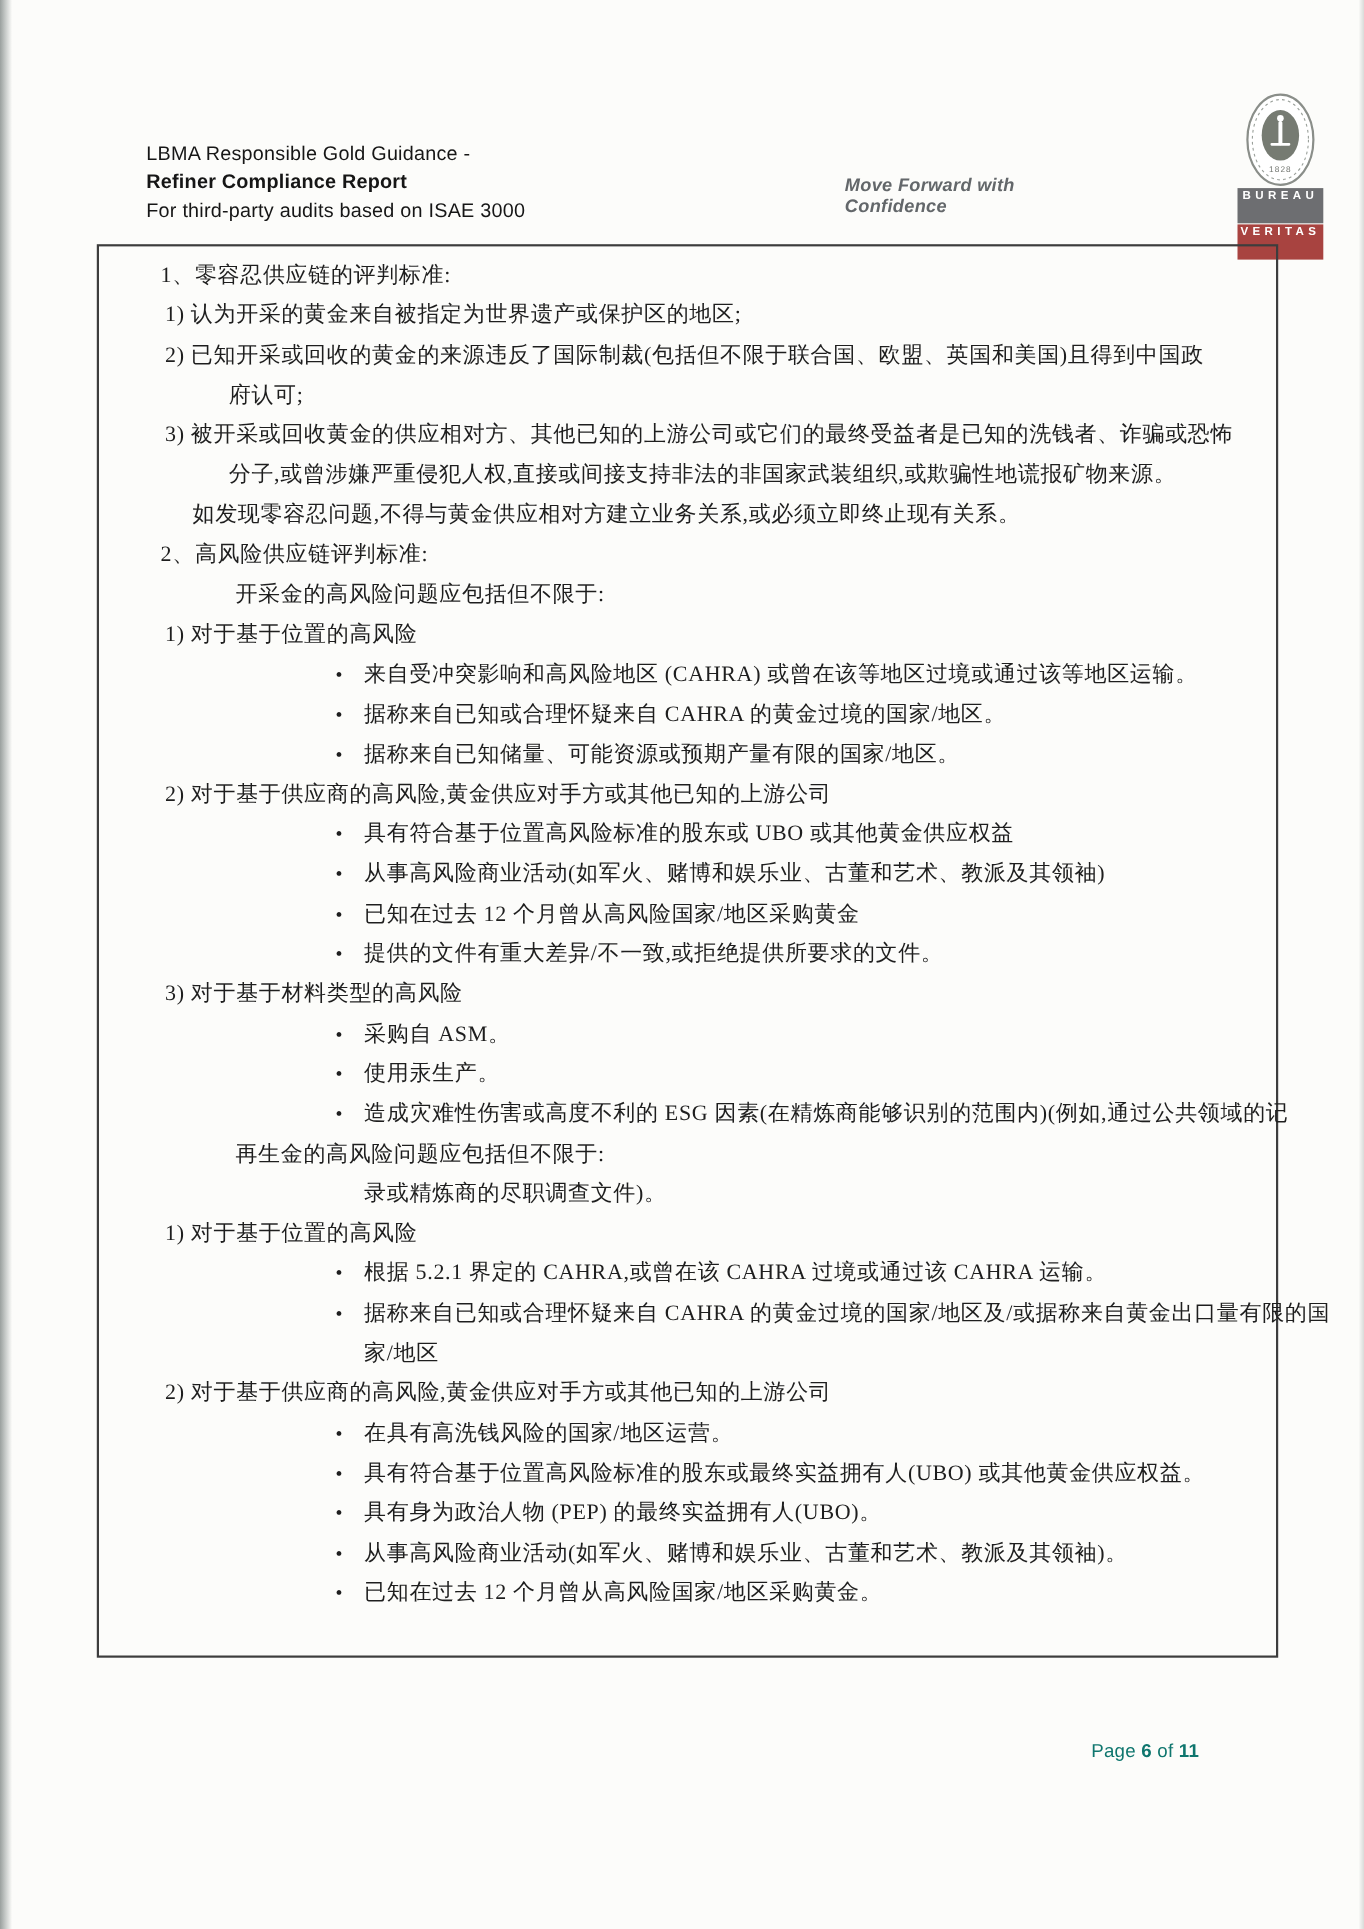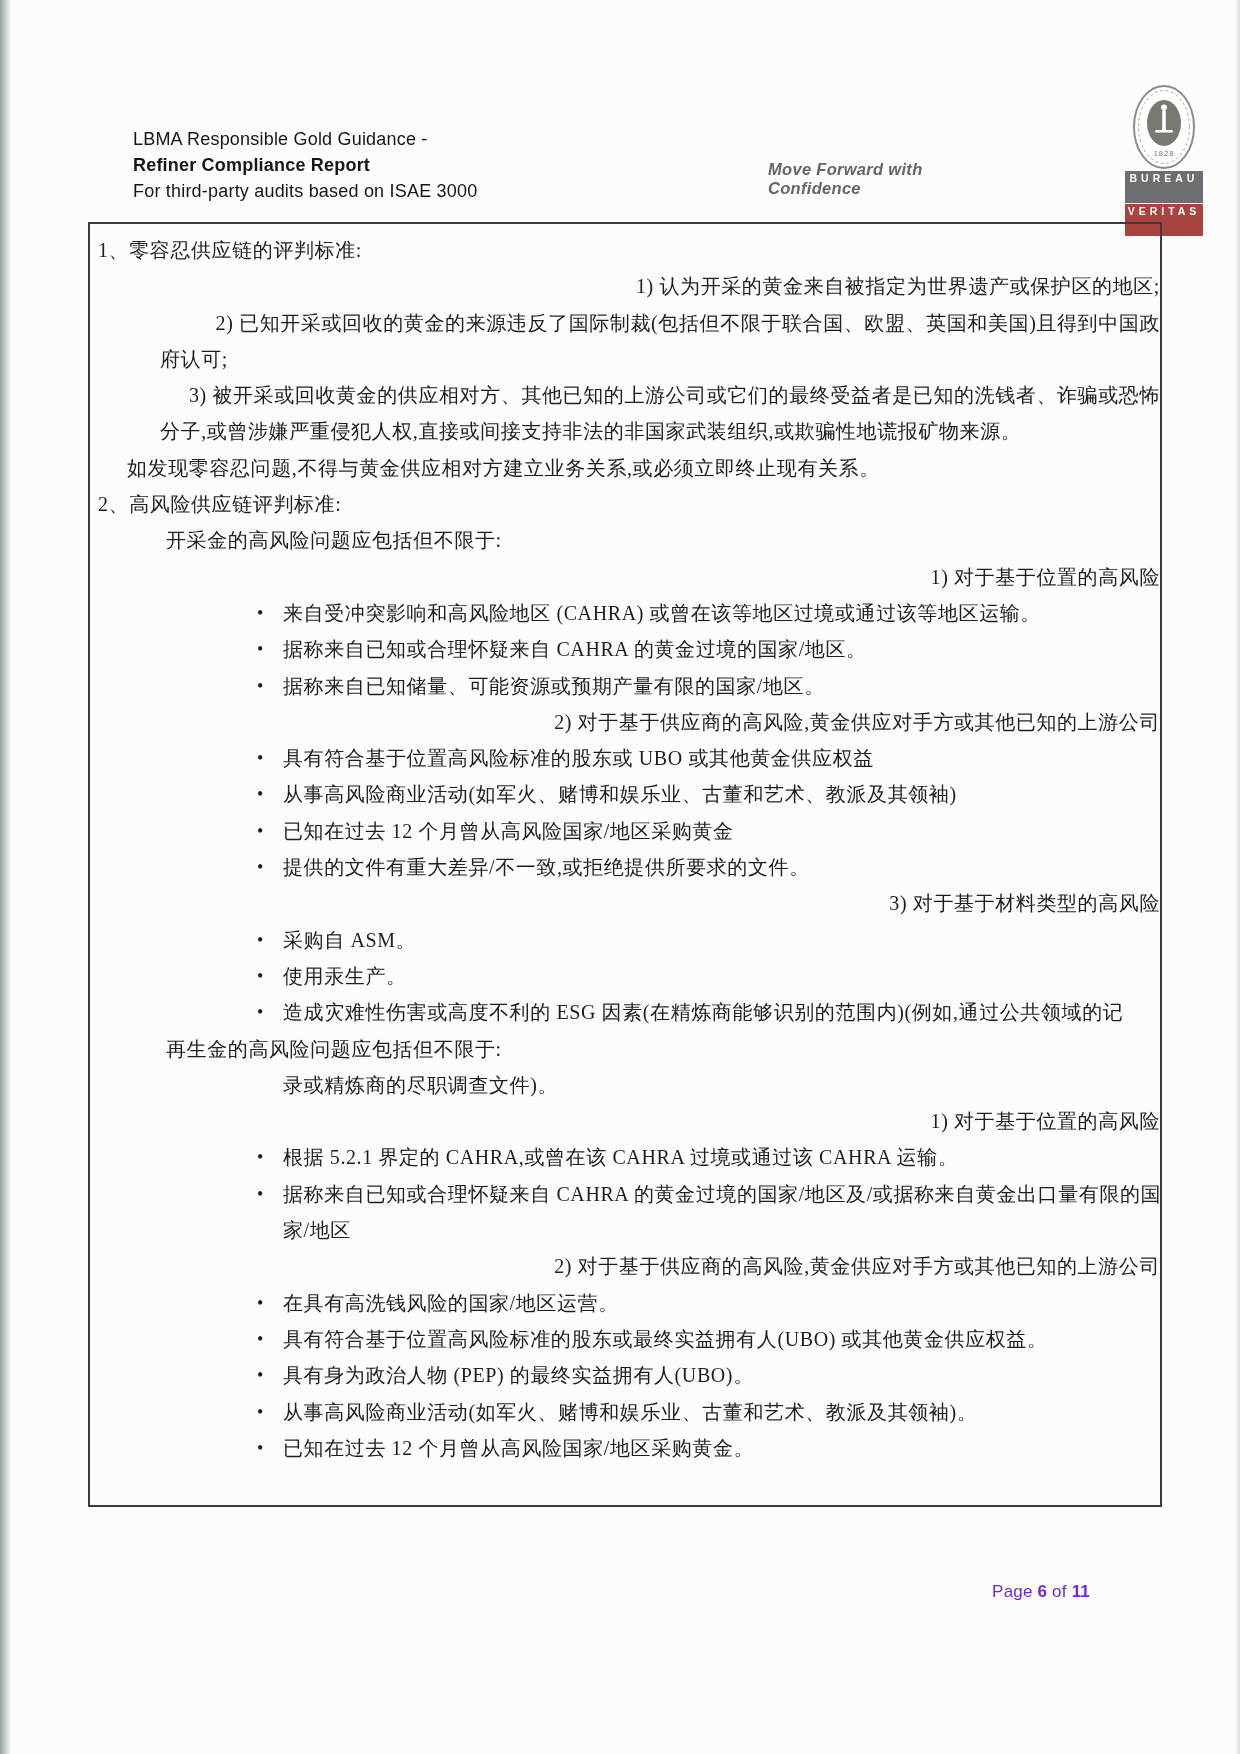--- a/index.html
+++ b/index.html
@@ -25,33 +25,33 @@
   .logo{position:absolute;left:1122px;top:84px;width:84px;}
   .logo svg{display:block;margin:0 auto;}
   .logo .bv-box{width:78px;height:32px;line-height:15px;margin:1px auto 0 auto;
     text-align:center;color:#ffffff;font-size:10.5px;font-weight:700;letter-spacing:4px;
     font-family:"Liberation Sans",sans-serif;}
 
   
   .doc-box{position:absolute;left:88px;top:222px;width:1074px;height:1285px;
     border:2px solid #3d3d3d;box-sizing:border-box;padding-top:8px;background:transparent;}
   .ln{height:36.3px;line-height:36.3px;font-size:20px;color:#1e1e1e;
-    font-family:"Liberation Serif","DejaVu Serif",serif;letter-spacing:0.6px;white-space:nowrap;}
+    font-family:"Liberation Serif","DejaVu Serif",serif;letter-spacing:0.6px;white-space:nowrap;margin-left:48px;}
   .ln.l1{padding-left:8px;}
   .ln.l1c{padding-left:37px;}
-  .ln.l2{padding-left:35px;text-indent:-23px;text-align:right;}
+  .ln.l2{padding-left:35px;text-indent:-23px;}
   .ln.l2c{padding-left:70px;}
   .ln.sub{padding-left:76px;}
   .ln.bullet{padding-left:193px;position:relative;}
   .ln.bullet::before{content:"\2022";position:absolute;left:167px;top:0;font-size:18px;color:#1e1e1e;}
   .ln.bulletc{padding-left:193px;}
 
   
   .footer{position:absolute;top:1582px;left:0;width:1090px;text-align:right;
-    font-size:17px;color:#6d28d9;letter-spacing:0.2px;}
+    font-size:17px;color:#0f766e;letter-spacing:0.2px;}
   .footer b{font-weight:700;}
 </style>
 </head>
 <body>
 
 <div class="page">
   <div class="scan-left"></div>
   <div class="scan-right"></div>
 
   <div class="hdr">

